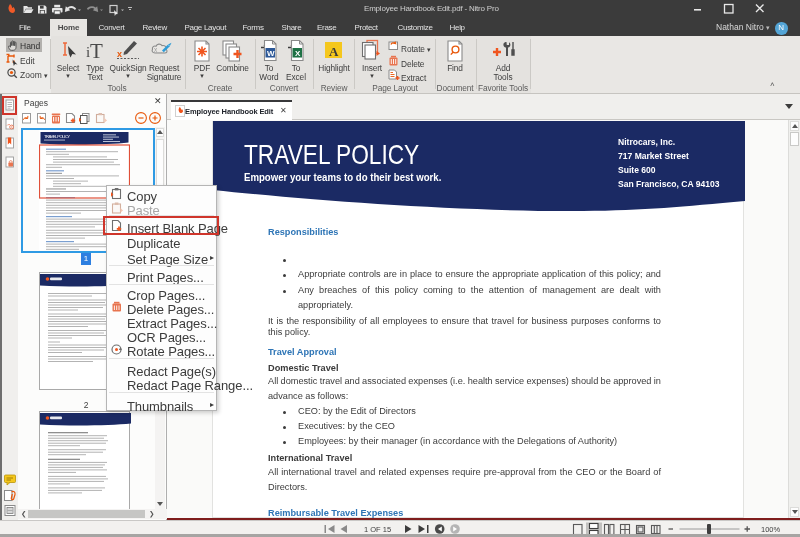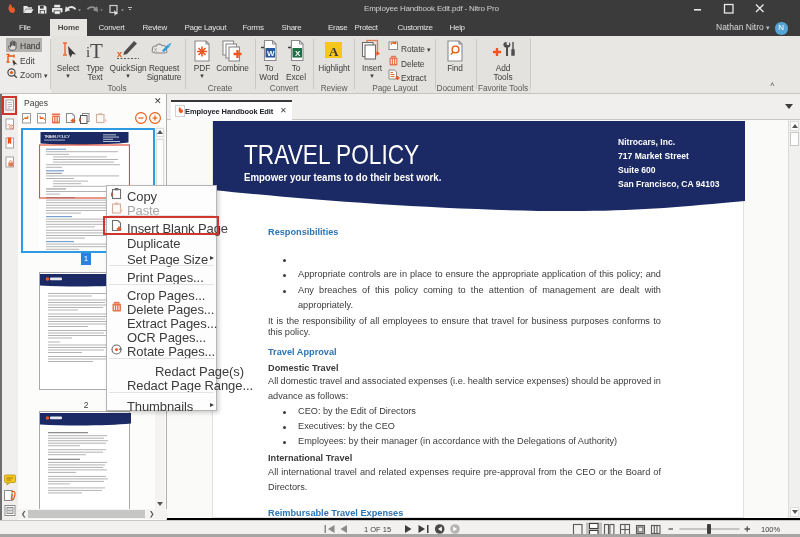--- a/index.html
+++ b/index.html
@@ -1,18 +1,18 @@
 <!DOCTYPE html>
 <html><head>
 <meta charset="utf-8">
 <style>
   * { margin:0; padding:0; box-sizing:border-box; }
   html,body { width:800px; height:537px; overflow:hidden; }
   body { font-family:"Liberation Sans", sans-serif; }
-  #app { position:relative; width:800px; height:537px; background:#000000; overflow:hidden; }
+  #app { position:relative; width:800px; height:537px; background:#7f1d1d; overflow:hidden; }
   
   #titlebar { position:absolute; left:0; top:0; width:800px; height:18px; background:#3b3b3b; }
   #menubar  { position:absolute; left:0; top:18px; width:800px; height:18px; background:#3b3b3b; }
   .menuitem { position:absolute; top:5px; font-size:8px; letter-spacing:-0.3px; color:#e3e3e3; }
   #hometab  { position:absolute; left:50px; top:1px; width:37px; height:17px; background:#e7e5e2; }
   #hometab span { position:absolute; left:0; right:0; top:4px; text-align:center; color:#4a4a4a; font-size:8px; letter-spacing:-0.2px; font-weight:bold; }
   #wintitle { position:absolute; top:4px; left:364px; color:#cfcfcf; font-size:8px; letter-spacing:-0.2px; }
   
   #ribbon { position:absolute; left:0; top:36px; width:800px; height:58px; background:#e4e2df; border-bottom:1px solid #c6c4c0; }
   .glabel { position:absolute; top:46.5px; font-size:8.3px; letter-spacing:-0.1px; color:#5c5c5c; width:90px; text-align:center; }
@@ -86,21 +86,21 @@
   <div id="menubar">
     <div id="hometab">
         <span>Home</span>
       </div>
     <div class="menuitem" style="left:19px">File</div>
     <div class="menuitem" style="left:98.5px">Convert</div>
     <div class="menuitem" style="left:142.5px">Review</div>
     <div class="menuitem" style="left:184.5px">Page Layout</div>
     <div class="menuitem" style="left:242.5px">Forms</div>
     <div class="menuitem" style="left:281.5px">Share</div>
-    <div class="menuitem" style="left:328px">Erase</div>
+    <div class="menuitem" style="left:317px">Erase</div>
     <div class="menuitem" style="left:354.5px">Protect</div>
     <div class="menuitem" style="left:397.5px">Customize</div>
     <div class="menuitem" style="left:449.5px">Help</div>
     <div style="position:absolute; left:716px; top:4px; font-size:8.5px; color:#d9d9d9;">Nathan Nitro <span style="font-size:7px;color:#bcbcbc;">▾</span></div>
     <div style="position:absolute; left:775px; top:4px; width:12.5px; height:12.5px; border-radius:50%; background:#54a5d6; color:#fff; font-size:8px; text-align:center; line-height:12.5px;">N</div>
   </div>
   <div id="ribbon">
     <div style="position:absolute;left:0;top:0;width:51px;height:57px;background:#edecea;"></div>
     <div style="position:absolute;left:531px;top:0;width:269px;height:57px;background:#e9e7e4;"></div>
 
@@ -553,21 +553,21 @@
     <div class="mi" style="top:35px;">Insert Blank Page</div>
     <div class="mi" style="top:50px;">Duplicate</div>
     <div class="mi" style="top:66px;">Set Page Size</div>
     <div class="marrow" style="top:67px;">▸</div>
     <div class="mi" style="top:83.5px;">Print Pages...</div>
     <div class="mi" style="top:102px;">Crop Pages...</div>
     <div class="mi" style="top:116px;">Delete Pages...</div>
     <div class="mi" style="top:130px;">Extract Pages...</div>
     <div class="mi" style="top:144px;">OCR Pages...</div>
     <div class="mi" style="top:158px;">Rotate Pages...</div>
-    <div class="mi" style="top:177.5px;margin-left:28px;">Redact Page(s)</div>
+    <div class="mi" style="top:177.5px;">Redact Page(s)</div>
     <div class="mi" style="top:191.5px;">Redact Page Range...</div>
     <div class="mi" style="top:212.5px;">Thumbnails</div>
     <div class="marrow" style="top:213.5px;">▸</div>
     <div class="msep" style="top:28.5px;"></div>
     <div class="msep" style="top:79px;"></div>
     <div class="msep" style="top:97.5px;"></div>
     <div class="msep" style="top:172px;"></div>
     <div class="msep" style="top:206px;"></div>
   </div>
   <div class="redbox" style="left:102.5px;top:215.5px;width:116px;height:19px;"></div>

